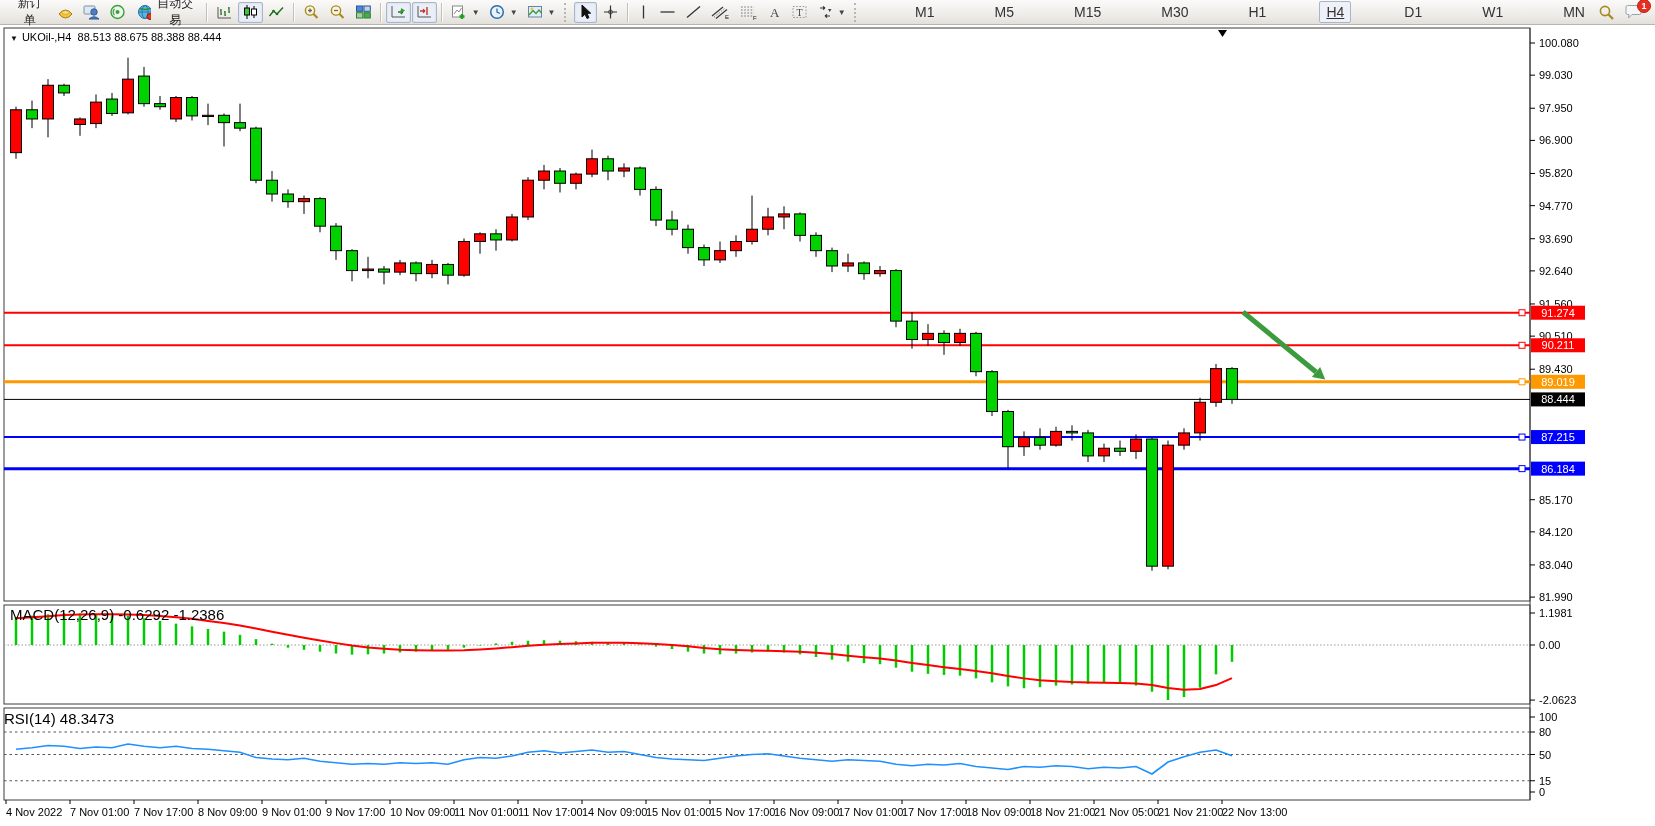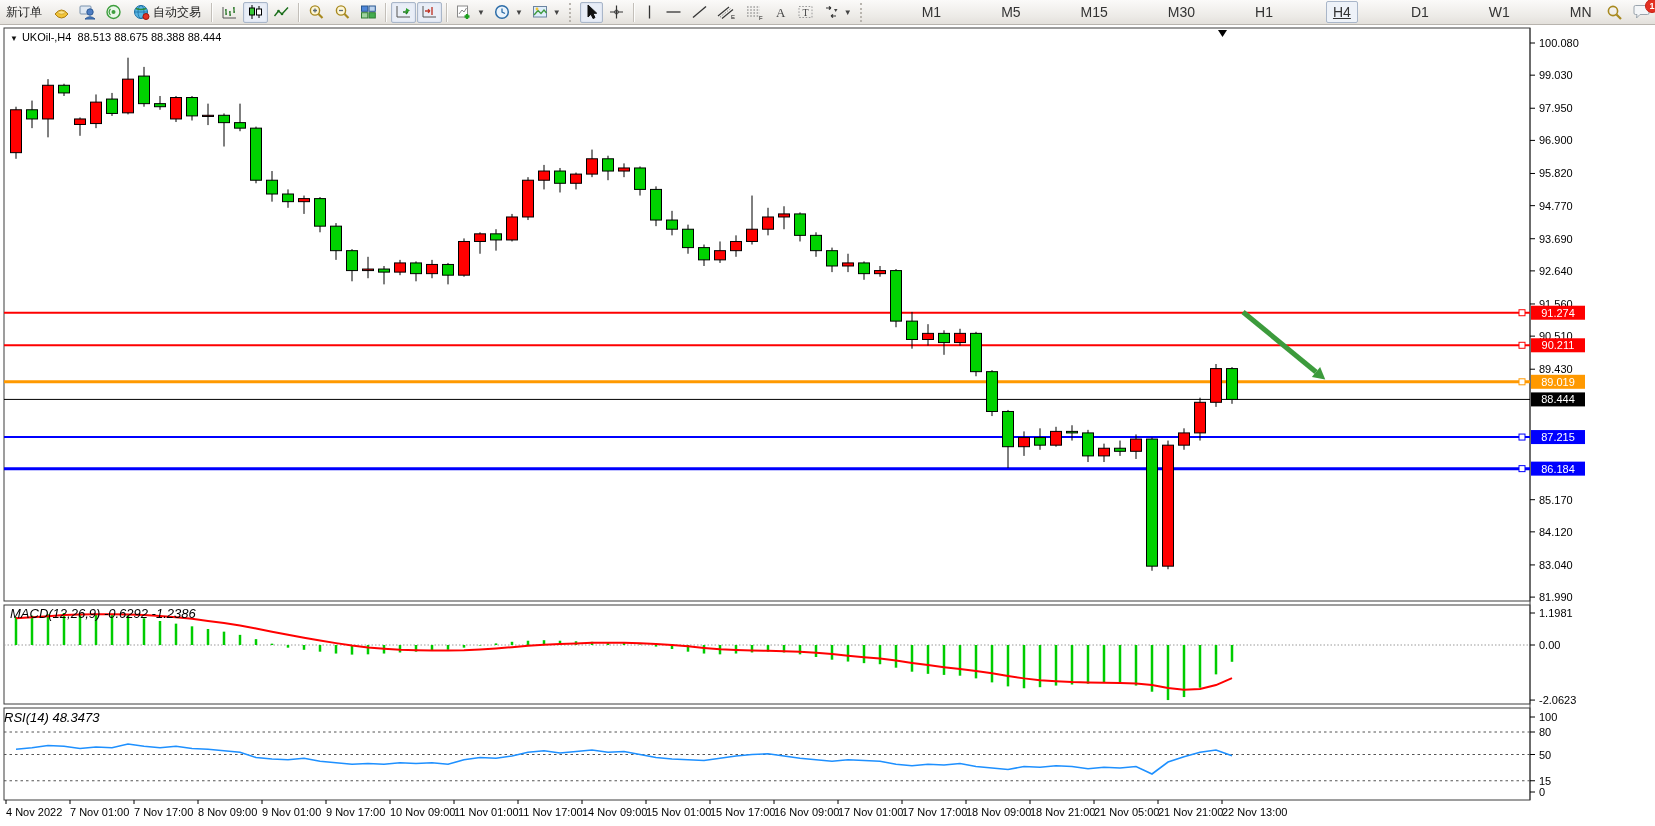--- a/index.html
+++ b/index.html
@@ -1,21 +1,21 @@
 <!DOCTYPE html>
 <html><head>
 <meta charset="utf-8">
 <style>
   html,body{margin:0;padding:0;background:#ffffff;width:1655px;height:826px;overflow:hidden;
     font-family:"Liberation Sans","DejaVu Sans",sans-serif;-webkit-font-smoothing:antialiased;}
   #app{position:relative;width:1655px;height:826px;}
   
   .toolbar{position:absolute;left:0;top:0;width:1655px;height:25px;z-index:5;
     background:linear-gradient(#fbfaf9,#eceae6 70%,#e3e0db);border-bottom:1px solid #b8b4ae;
-    display:flex;align-items:center;padding:0 0;box-sizing:border-box;gap:1px;}
+    display:flex;align-items:center;padding:0 8px;box-sizing:border-box;gap:1px;}
   .tbtn{display:flex;align-items:center;gap:3px;height:21px;padding:0 3px;border:1px solid transparent;
     border-radius:2px;background:transparent;font-size:12px;color:#222;cursor:default;box-sizing:border-box;}
   .tbtn.txt{padding:0 5px;}
   .tbtn.active{background:#e9eef7;border:1px solid #a9b6c9;box-shadow:inset 0 0 2px #c6d2e2;}
   .caret{font-size:8px;color:#444;margin-left:1px;}
   .sep{width:1px;height:19px;background:#c3bfb9;border-right:1px solid #fdfdfc;margin:0 3px;}
   .handle{width:5px;height:19px;margin:0 3px;border-left:2px dotted #b9b5af;}
   .tf-btn{font-size:14px;color:#333;padding:0 6px;height:20px;display:flex;align-items:center;
     border:1px solid transparent;border-radius:2px;margin-left:44px;}
   .tf-btn.active{background:#eef2f8;border:1px solid #a9b6c9;text-decoration:underline;}
@@ -23,21 +23,21 @@
   .chat-wrap{position:relative;}
   .chat-badge{position:absolute;top:-4px;right:-5px;background:#e33022;color:#fff;font-size:9px;
     min-width:12px;height:12px;border-radius:7px;display:flex;align-items:center;justify-content:center;
     border:1px solid #c41f12;font-weight:bold;}
   .ticon{display:block;}
   
   #cv{position:absolute;left:0;top:0;z-index:1;}
   .overlay{position:absolute;left:0;top:0;width:1655px;height:612px;z-index:2;pointer-events:none;}
   .info-line{position:absolute;left:10px;top:31px;font-size:11px;color:#000;white-space:pre;}
   .info-line .dd{font-size:8px;color:#111;margin-right:4px;}
-  .ind-label{position:absolute;font-size:13px;color:#000;white-space:pre;font-style:italic;}
+  .ind-label{position:absolute;font-size:15px;color:#000;white-space:pre;}
 </style>
 </head>
 <body>
 
 <div id="app">
 
   <svg id="cv" width="1655" height="826">
       <rect x="0" y="25" width="1655" height="801" fill="#ffffff"></rect>
       <rect x="4" y="28" width="1526" height="573" fill="#fff" stroke="#3c3c3c"></rect>
       <rect x="4" y="605" width="1526" height="99" fill="#fff" stroke="#3c3c3c"></rect>

